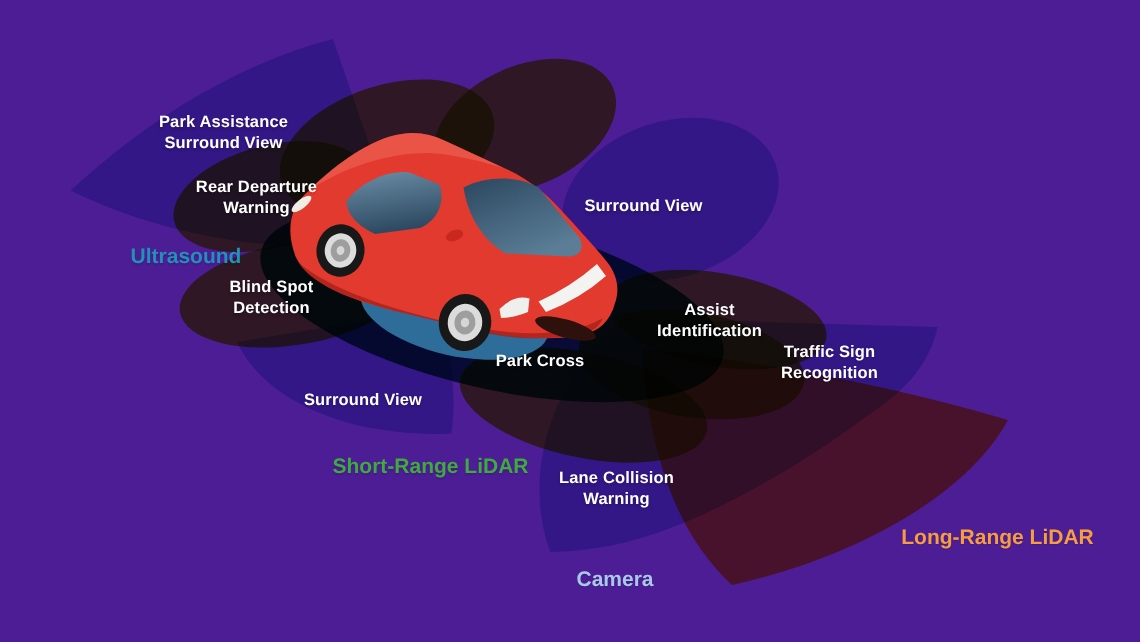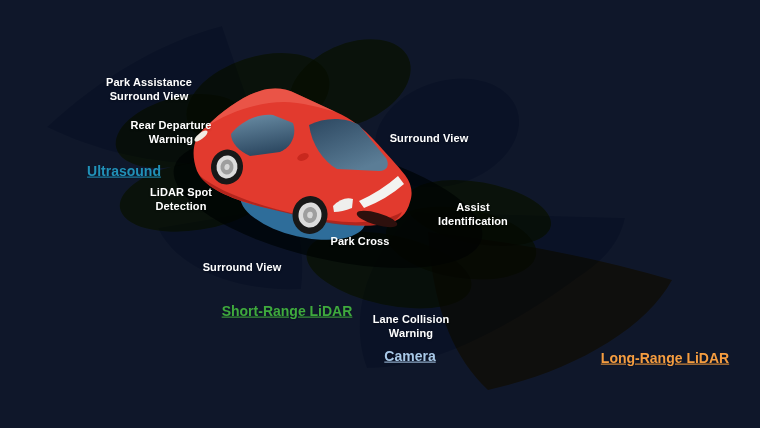--- a/index.html
+++ b/index.html
@@ -1,25 +1,25 @@
 <!DOCTYPE html>
 <html><head>
 <meta charset="utf-8">
 <style>
   html,body{margin:0;padding:0;background:#fff;}
-  #stage{position:relative;width:760px;height:428px;background:#0f172a;overflow:hidden;
+  #stage{position:relative;width:760px;height:428px;background:#4c1d95;overflow:hidden;
          font-family:"Liberation Sans",sans-serif;}
   #stage svg{position:absolute;left:0;top:0;}
   .mult{mix-blend-mode:multiply;}
   .zl{position:absolute;transform:translate(-50%,-50%);color:#fff;
       font:600 11px/1.3 "Liberation Sans",sans-serif;text-align:center;
       white-space:pre-line;text-shadow:0 1px 2px rgba(0,0,0,.28);letter-spacing:.1px;}
   .legend{position:absolute;transform:translate(-50%,-50%);
       font:700 14px/1.2 "Liberation Sans",sans-serif;white-space:nowrap;
-      text-shadow:0 1px 1px rgba(0,0,0,.12);text-decoration:underline;}
+      text-shadow:0 1px 1px rgba(0,0,0,.12);}
 </style>
 </head>
 <body>
 
 <div id="stage">
 
   <svg width="760" height="428" viewBox="0 0 760 428">
     <defs>
       <linearGradient id="glassSide" x1="0" y1="0" x2="0.25" y2="1">
         <stop offset="0" stop-color="#6b8ea6"></stop>
@@ -87,27 +87,29 @@
         <ellipse cx="310" cy="215" rx="7" ry="8" fill="#9e9e9e"></ellipse>
         <ellipse cx="310" cy="215" rx="2.8" ry="3.2" fill="#d6d6d6"></ellipse>
       </g>
     </g>
   </svg>
 
   <div class="zl" style="left:149px;top:89px">Park Assistance
 Surround View</div>
   <div class="zl" style="left:171px;top:132px">Rear Departure
 Warning</div>
-  <div class="zl" style="left:181px;top:199px">LiDAR Spot
+  <div class="zl" style="left:181px;top:199px">Blind Spot
 Detection</div>
   <div class="zl" style="left:429px;top:138px">Surround View</div>
   <div class="zl" style="left:242px;top:267px">Surround View</div>
   <div class="zl" style="left:360px;top:241px">Park Cross</div>
   <div class="zl" style="left:473px;top:214px">Assist
 Identification</div>
+  <div class="zl" style="left:553px;top:242px">Traffic Sign
+Recognition</div>
   <div class="zl" style="left:411px;top:326px">Lane Collision
 Warning</div>
 
   <div class="legend" style="left: 124px; top: 171px; color: rgb(33, 145, 184);">Ultrasound</div>
   <div class="legend" style="left: 287px; top: 311px; color: rgb(63, 170, 61);">Short-Range LiDAR</div>
   <div class="legend" style="left: 649px; top: 358px; color: rgb(245, 157, 64); margin-left: 16px;">Long-Range LiDAR</div>
-  <div class="legend" style="left: 410px; top: 356px; color: rgb(169, 201, 232);">Camera</div>
+  <div class="legend" style="left: 410px; top: 386px; color: rgb(169, 201, 232);">Camera</div>
 </div>
 
 </body></html>

